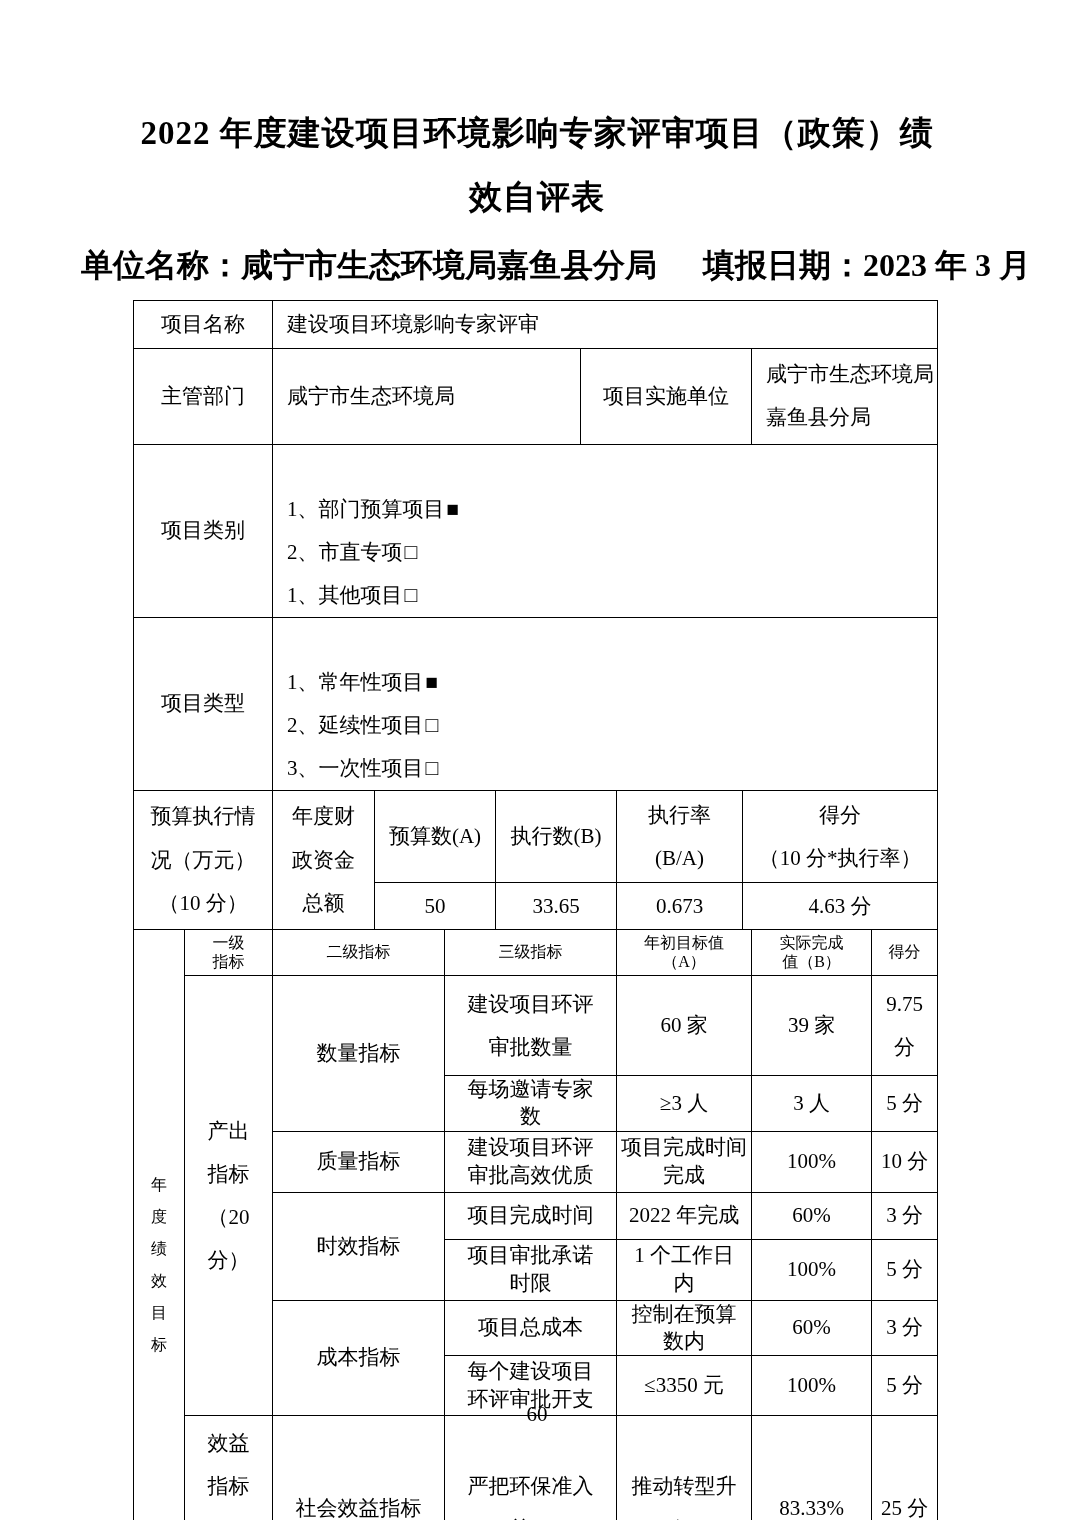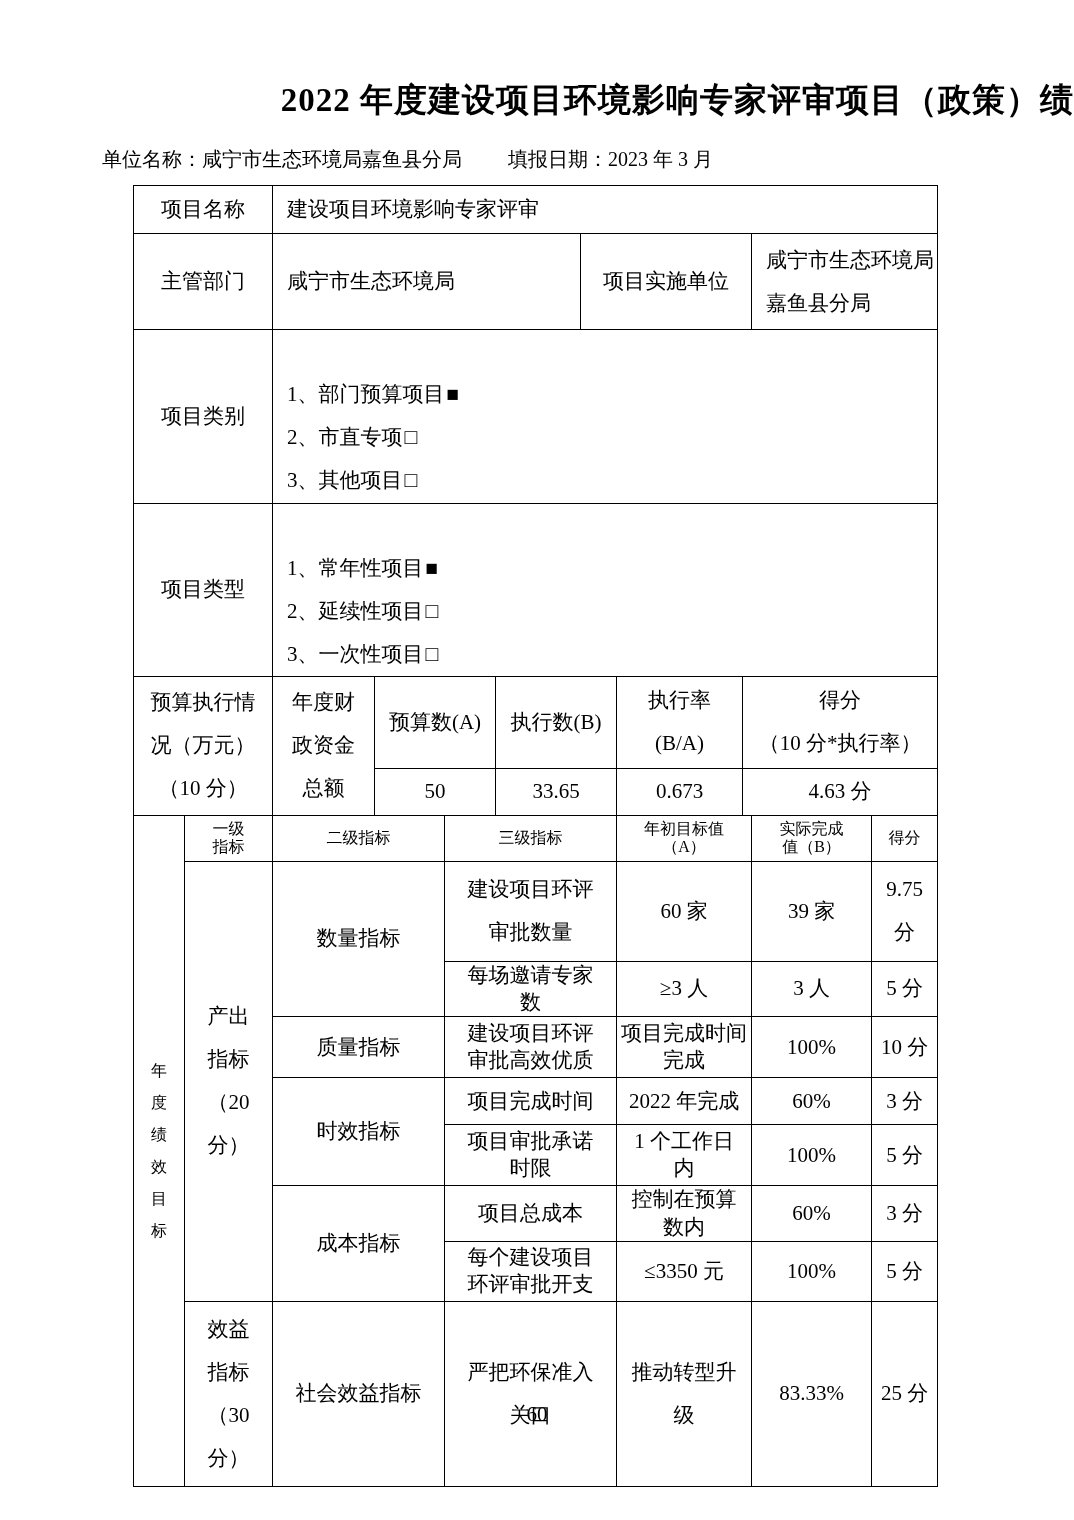--- a/index.html
+++ b/index.html
@@ -1,23 +1,23 @@
 <!DOCTYPE html>
 <html><head>
 <meta charset="utf-8">
 <style>
   html,body { margin:0; padding:0; background:#e8e8e8; }
   .page {
     width:1074px; height:1520px; background:#ffffff; position:relative;
     margin:0 auto; font-family:"Liberation Serif","DejaVu Serif",serif;
     color:#000; overflow:hidden;
   }
-  .title-block { padding-top:68px; text-align:right; }
+  .title-block { padding-top:68px; text-align:center;margin-top:33px; }
   .title-line { font-size:33px; font-weight:bold; line-height:1.95; letter-spacing:1px; }
-  .info-line { margin-top:14px; margin-left:102px; font-size:20px; font-weight:normal; white-space:nowrap; }
+  .info-line { margin-top:14px; margin-left:81px; font-size:32px; font-weight:bold; white-space:nowrap; }
   .info-line .date-part { margin-left:46px; }
   table { border-collapse:collapse; table-layout:fixed; margin-left:133px; }
   .tblA { margin-top:12px; }
   .tblB { margin-top:-1px; }
   td {
     border:1px solid #000; font-size:21px; vertical-align:middle;
     text-align:center; white-space:pre-line; line-height:2.05; padding:0;
     overflow:hidden;
   }
   td.left { text-align:left; padding-left:14px;margin-left:48px; }
@@ -29,20 +29,21 @@
   .mr-md { margin-right:26px; }
   .page-number { position:absolute; left:0; right:0; top:1402px; text-align:center; font-size:21px; }
 </style>
 </head>
 <body>
 
 <div class="page">
 
   <div class="title-block">
     <div class="title-line">2022 年度建设项目环境影响专家评审项目（政策）绩</div>
+    <div class="title-line">效自评表</div>
   </div>
 
   <div class="info-line">
     <span>单位名称：</span><span>咸宁市生态环境局嘉鱼县分局</span><span class="date-part">填报日期：</span><span>2023 年 3 月</span>
   </div>
 
   <table class="tblA">
     <colgroup>
       <col style="width:139px">
         <col style="width:102px">
@@ -63,21 +64,21 @@
       <td colspan="3" class="left">咸宁市生态环境局</td>
       <td colspan="3">项目实施单位</td>
       <td class="left">咸宁市生态环境局
 嘉鱼县分局</td>
     </tr>
     <tr style="height:48px">
       <td>项目类别</td>
       <td colspan="7" class="left">
         <span class="opt mr-lg"><span>1、部门预算项目</span><span class="box">■</span></span>
         <span class="opt mr-md"><span>2、市直专项</span><span class="box">□</span></span>
-        <span class="opt"><span>3、其他项目</span><span class="box">□</span></span>
+        <span class="opt"><span>1、其他项目</span><span class="box">□</span></span>
       </td>
     </tr>
     <tr style="height:46px">
       <td>项目类型</td>
       <td colspan="7" class="left">
         <span class="opt mr-md"><span>1、常年性项目</span><span class="box">■</span></span>
         <span class="opt mr-lg"><span>2、延续性项目</span><span class="box">□</span></span>
         <span class="opt"><span>3、一次性项目</span><span class="box">□</span></span>
       </td>
     </tr>

